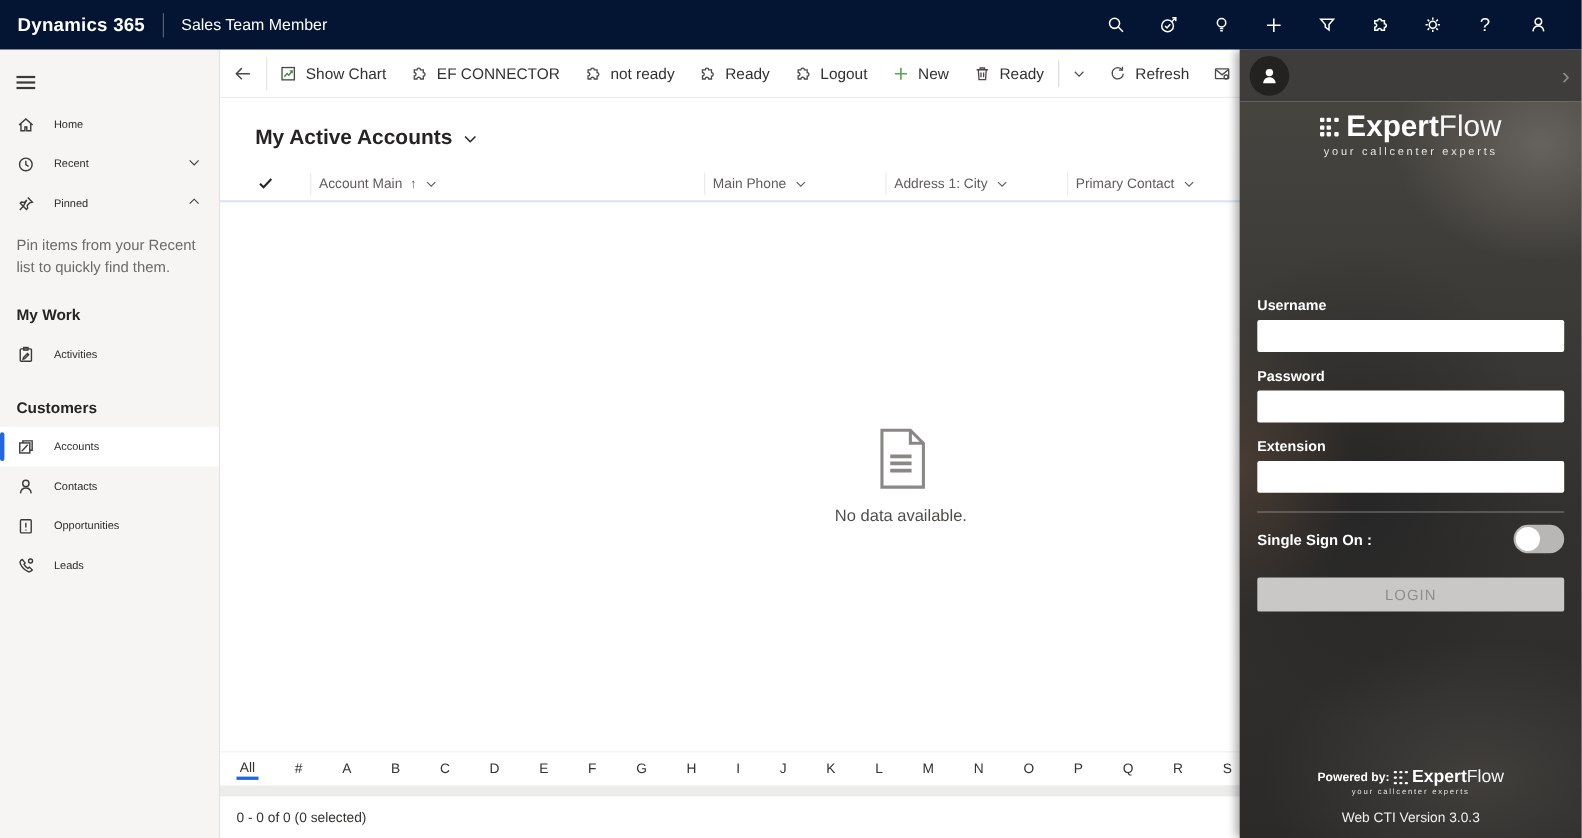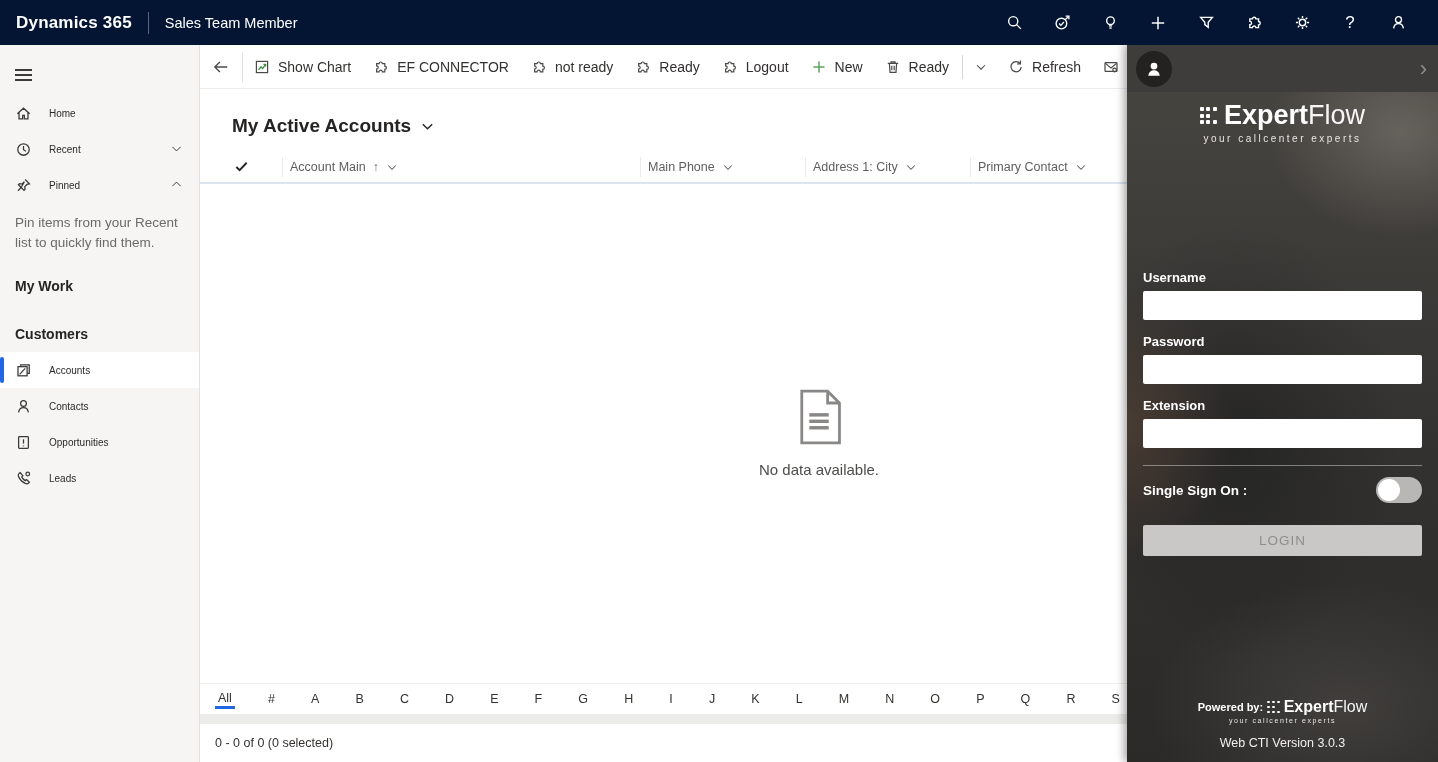--- a/index.html
+++ b/index.html
@@ -239,20 +239,30 @@
         <svg class="sico" width="13" height="13" viewBox="0 0 16 16">
             <polyline points="3,10 8,5 13,10"></polyline>
           </svg>
       </span>
     </div>
 
     <div class="pin-hint">Pin items from your Recent list to quickly find them.</div>
 
     <div class="side-section">My Work</div>
 
+    <div class="nav-item">
+      <span class="ico">
+        <svg class="sico" width="17" height="17" viewBox="0 0 16 16">
+            <rect x="3.2" y="3" width="9.6" height="10.6" rx="0.8"></rect>
+            <rect x="6.2" y="1.8" width="3.6" height="2.2"></rect>
+            <path d="M6 10.4l3.4-3.4 1 1-3.4 3.4-1.4.4z"></path>
+          </svg>
+      </span>
+      <span>Activities</span>
+    </div>
 
     <div class="side-section">Customers</div>
 
     <div class="nav-item selected">
       <span class="ico">
         <svg class="sico" width="17" height="17" viewBox="0 0 16 16">
             <rect x="2.8" y="4.4" width="8.6" height="8.6"></rect>
             <polyline points="5.4,4.4 5.4,2.6 13.4,2.6 13.4,10.6 11.4,10.6"></polyline>
             <line x1="4.4" y1="11.6" x2="9.6" y2="6"></line>
           </svg>

